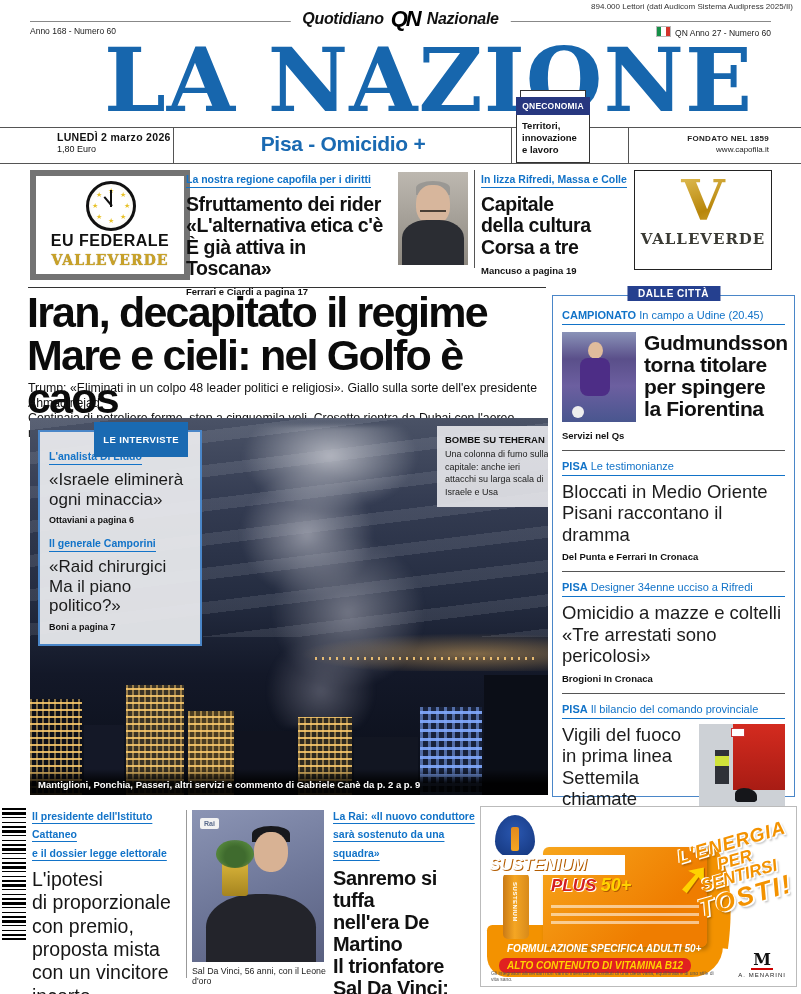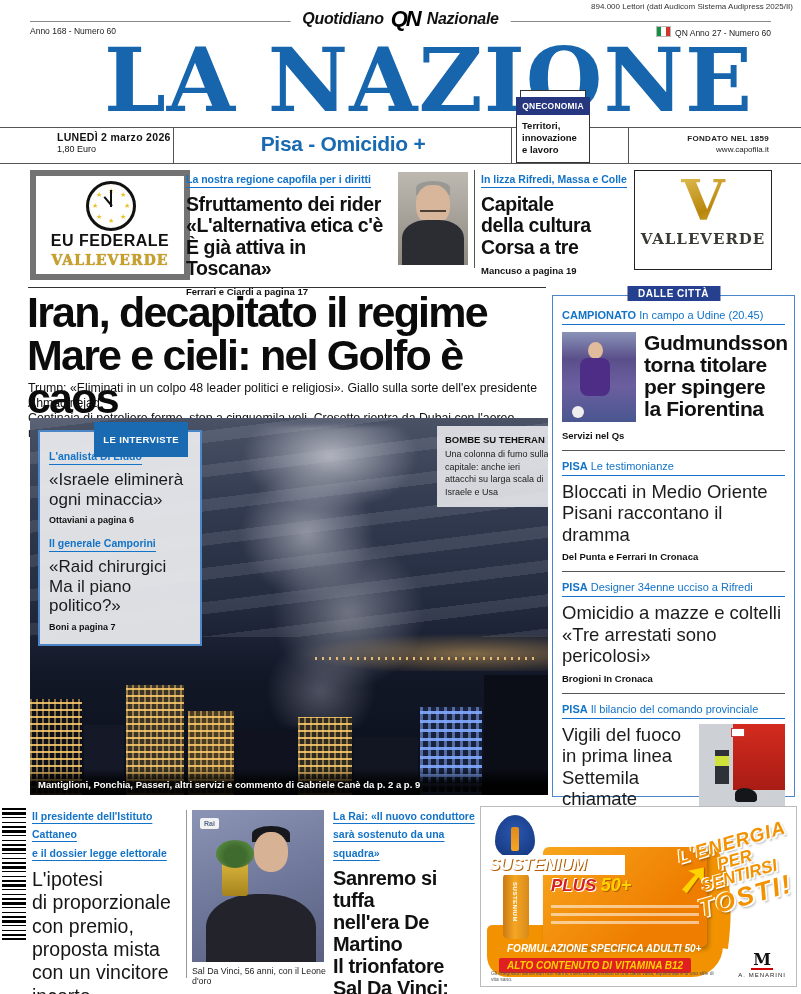--- a/index.html
+++ b/index.html
@@ -194,21 +194,21 @@
        text-shadow:1px 1px 0 #b35c00;}
   .ad .box .plus{font-size:17px;font-weight:900;font-style:italic;color:#d42020;
        text-shadow:1px 1px 0 #fff,-1px -1px 0 #fff;}
   .ad .box .fifty{font-size:18px;font-weight:900;font-style:italic;color:#ffd200;text-shadow:1px 1px 0 #b35c00;}
   .ad .box .bars{margin-top:6px;height:22px;
        background:repeating-linear-gradient(0deg,rgba(255,255,255,.55) 0 3px,rgba(255,255,255,0) 3px 8px);}
   .ad .arrow{position:absolute;left:196px;top:48px;font-size:40px;font-weight:900;color:#ffd200;
        text-shadow:1px 1px 0 #b35c00;transform:rotate(-6deg);}
   .ad .claim1{position:absolute;left:26px;top:136px;font-size:10px;font-weight:900;font-style:italic;color:#fff;}
   .ad .claim2{position:absolute;left:18px;top:151px;background:#e02020;color:#ffd200;font-size:10px;
-       font-weight:900;font-style:italic;padding:2px 8px;border-radius:2px;}
+       font-weight:900;font-style:italic;padding:2px 8px;border-radius:7px;}
   .ad .slogan{position:absolute;right:4px;top:26px;width:108px;transform:rotate(-16deg);text-align:center;
        font-weight:900;font-style:italic;color:#f39200;line-height:0.98;
        text-shadow:1.5px 1.5px 0 #fff,-1px -1px 0 #fff,2px 3px 2px rgba(0,0,0,.25);}
   .ad .slogan .s1{font-size:19px;letter-spacing:1px;}
   .ad .slogan .s2{font-size:17px;}
   .ad .slogan .s3{font-size:26px;letter-spacing:2px;}
   .ad .menarini{position:absolute;right:10px;bottom:8px;text-align:center;}
   .ad .menarini .m{font-family:"DejaVu Serif",serif;font-weight:bold;font-size:16px;line-height:1;
        color:#111;border-bottom:2px solid #c00;display:inline-block;padding:0 2px;}
   .ad .menarini .co{font-size:6px;letter-spacing:1px;color:#222;margin-top:2px;}

